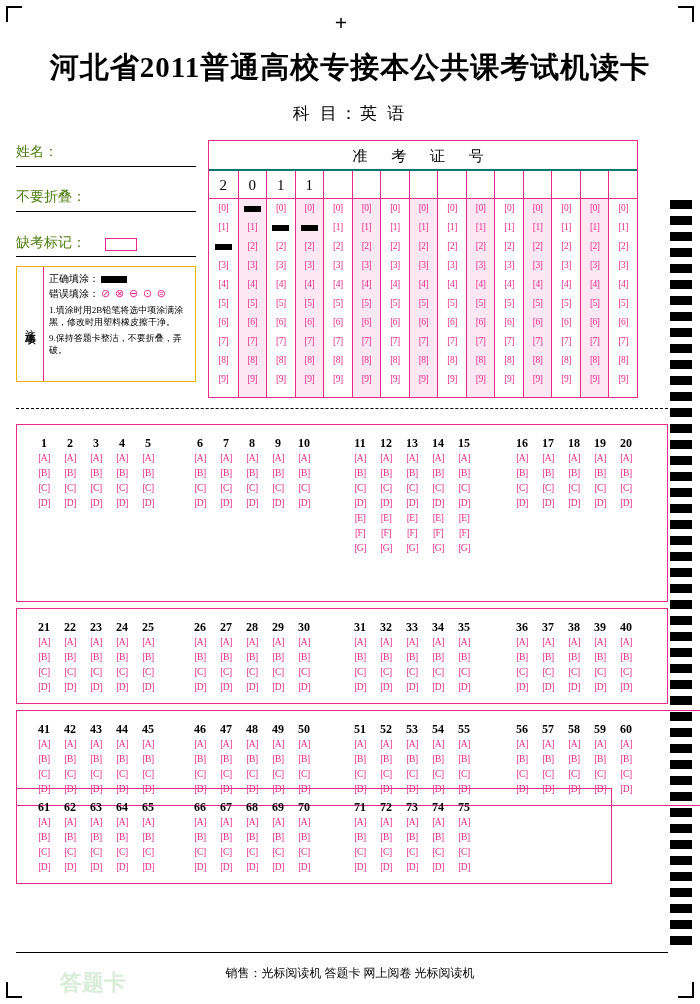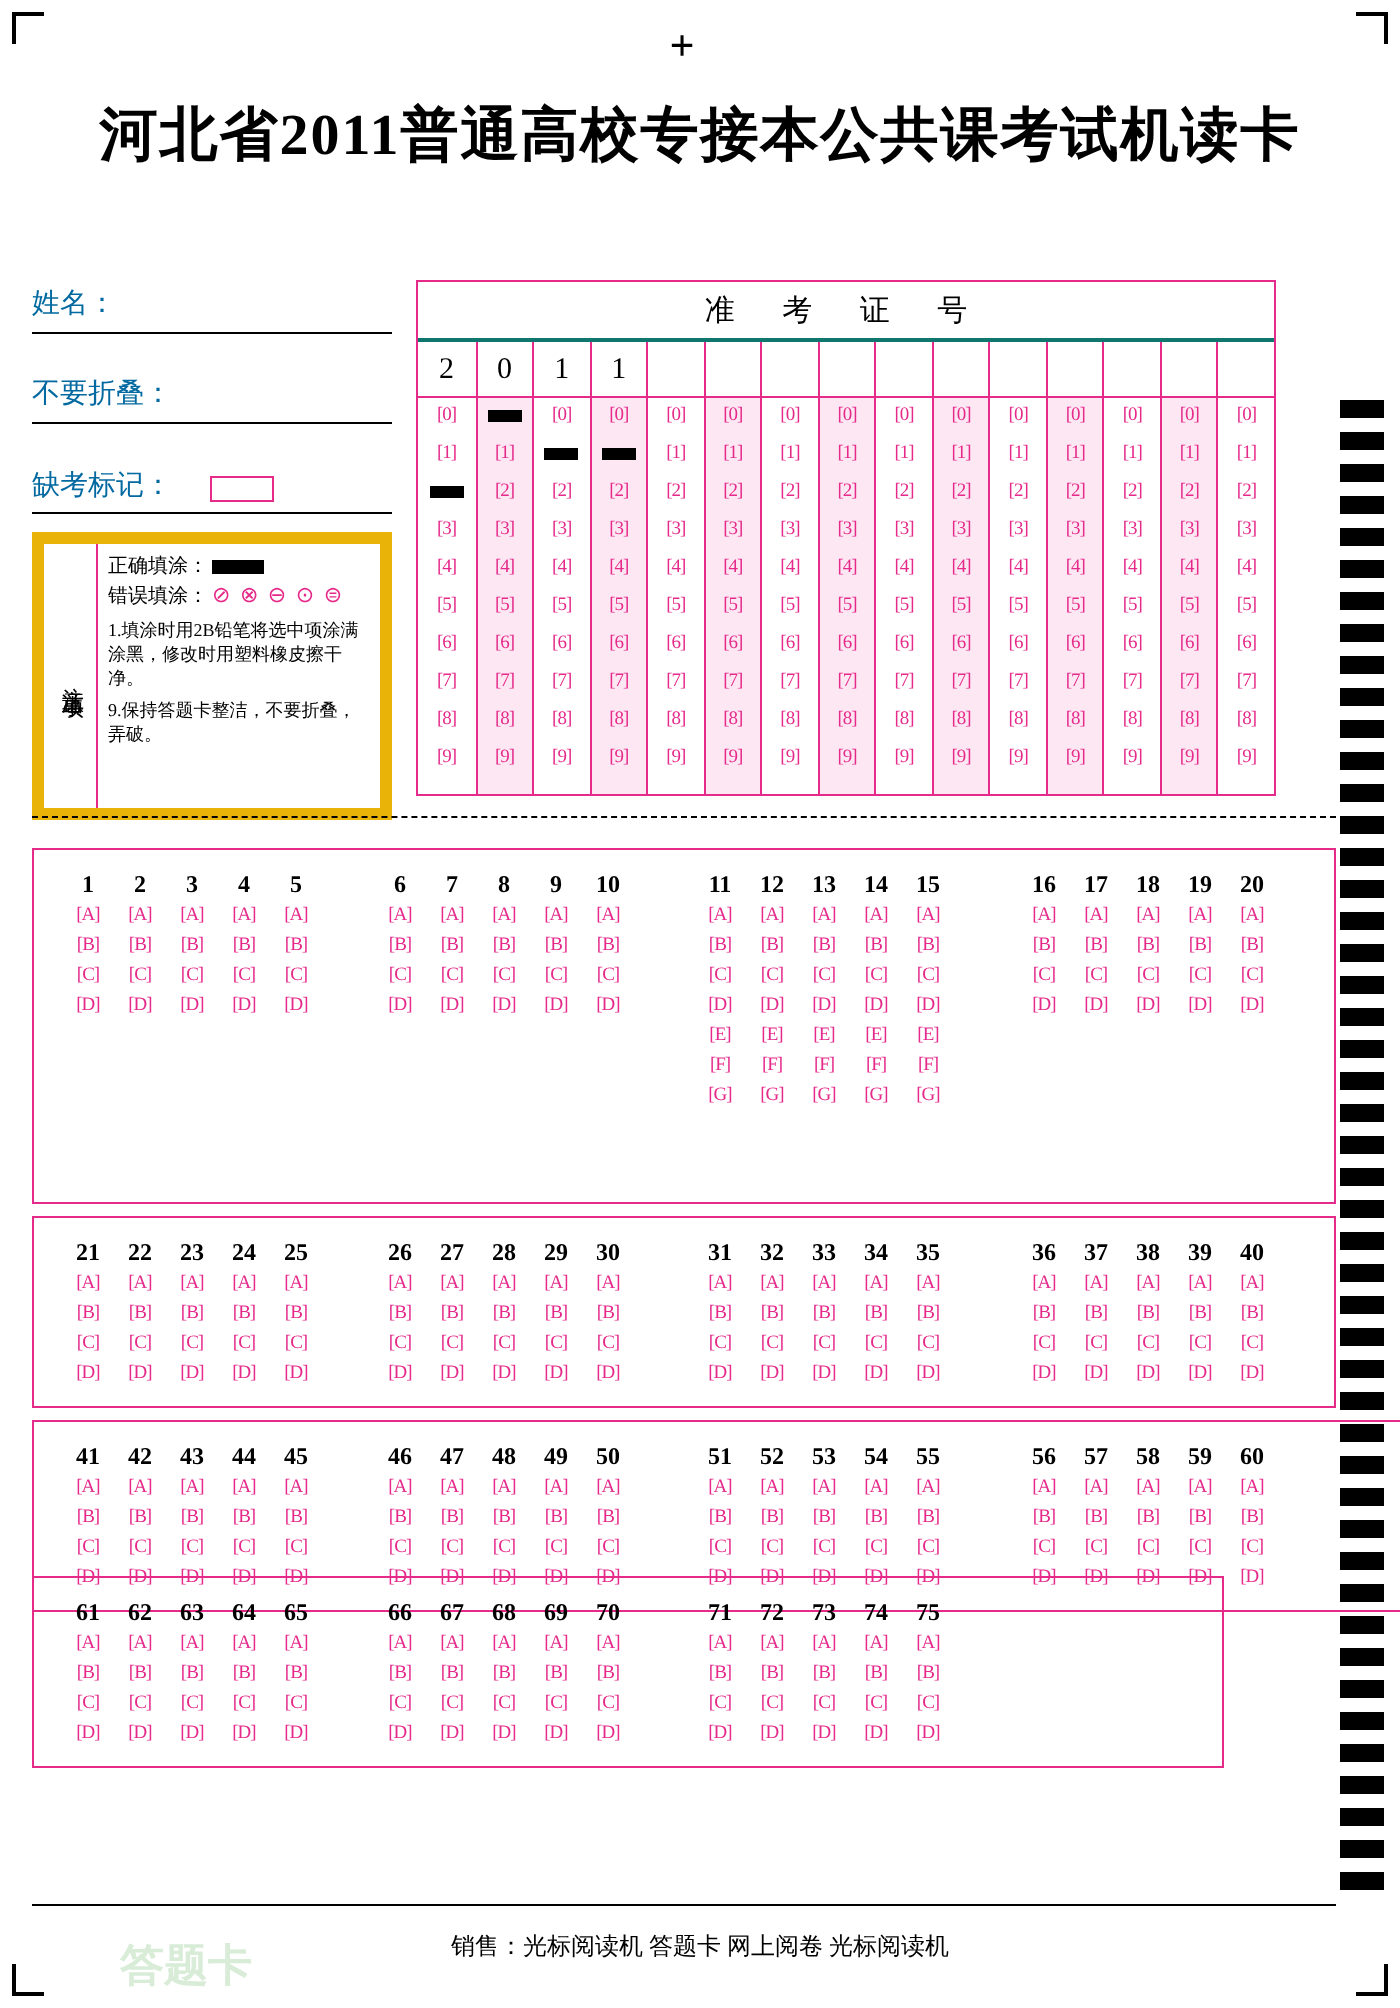--- a/index.html
+++ b/index.html
@@ -22,33 +22,33 @@
     text-align:center;font-size:29px;font-weight:bold;color:#000;
     letter-spacing:1px;
     font-family:"Liberation Serif", serif;
   }
   .subject{
     position:absolute;left:30px;top:102px;width:640px;
     text-align:center;font-size:17px;color:#000;letter-spacing:3px;
   }
 
   
-  .lbl{position:absolute;color:#0369a1;font-size:14px;}
+  .lbl{position:absolute;color:#4d7c0f;font-size:14px;}
   #name-label{left:16px;top:143px;width:180px;}
   #name-underline{position:absolute;left:16px;top:166px;width:180px;border-bottom:1px solid #000;}
   #school-label{left:16px;top:188px;width:180px;}
   #school-underline{position:absolute;left:16px;top:211px;width:180px;border-bottom:1px solid #000;}
   #absent-label{left:16px;top:234px;}
   #absent-box{position:absolute;left:105px;top:238px;width:30px;height:11px;border:1px solid #e52a8a;}
   #absent-underline{position:absolute;left:16px;top:256px;width:180px;border-bottom:1px solid #000;}
 
   
   .notice{
-    position:absolute;left:16px;top:266px;width:180px;height:144px;
-    border:6px solid #eab308;
+    position:absolute;left:16px;top:266px;width:180px;height:116px;
+    border:1px solid #eab308;
     box-sizing:border-box;
   }
   .notice-side{
     position:absolute;left:0;top:0;width:26px;height:100%;
     border-right:1px solid #e52a8a;
     color:#000;font-size:11px;line-height:13px;
     display:flex;align-items:center;justify-content:center;text-align:center;
   }
   .notice-side span{writing-mode:vertical-rl;letter-spacing:2px;font-size:11px;}
   .notice-body{position:absolute;left:26px;top:0;right:0;bottom:0;padding:5px 4px 0 6px;color:#000;font-size:10px;line-height:13px;}
@@ -127,20 +127,21 @@
 <div class="sheet">
 
   <div class="corner tl"></div>
   <div class="corner tr"></div>
   <div class="corner bl"></div>
   <div class="corner br"></div>
 
   <div class="plus">+</div>
 
   <div class="title">河北省2011普通高校专接本公共课考试机读卡</div>
+  <div class="subject">科  目：英  语</div>
 
   <div class="lbl" id="name-label">姓名：</div>
   <div id="name-underline"></div>
 
   <div class="lbl" id="school-label">不要折叠：</div>
   <div id="school-underline"></div>
 
   <div class="lbl" id="absent-label">缺考标记：</div>
   <div id="absent-box"></div>
   <div id="absent-underline"></div>

